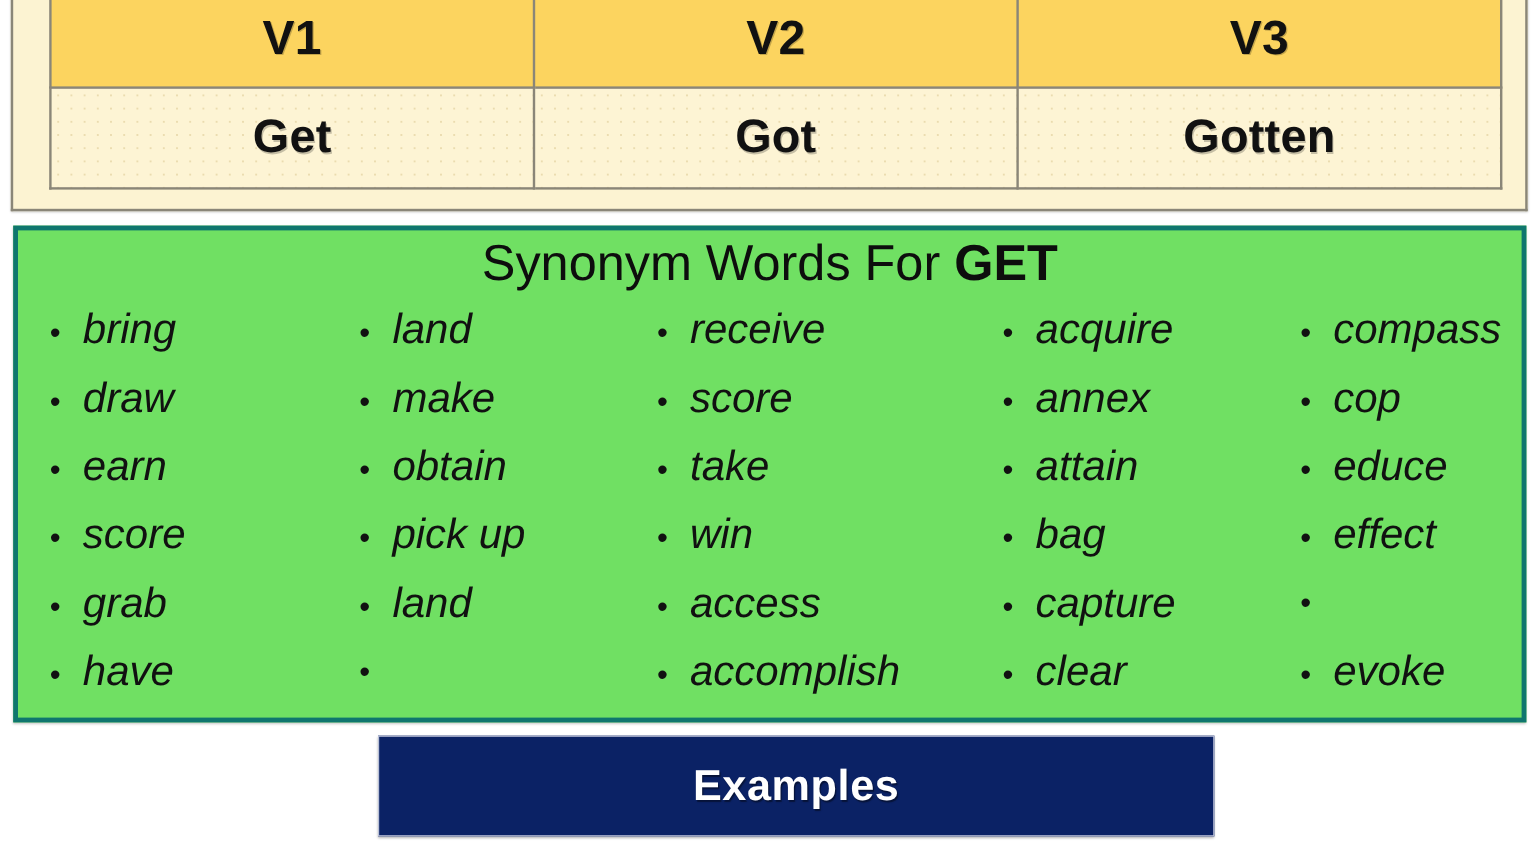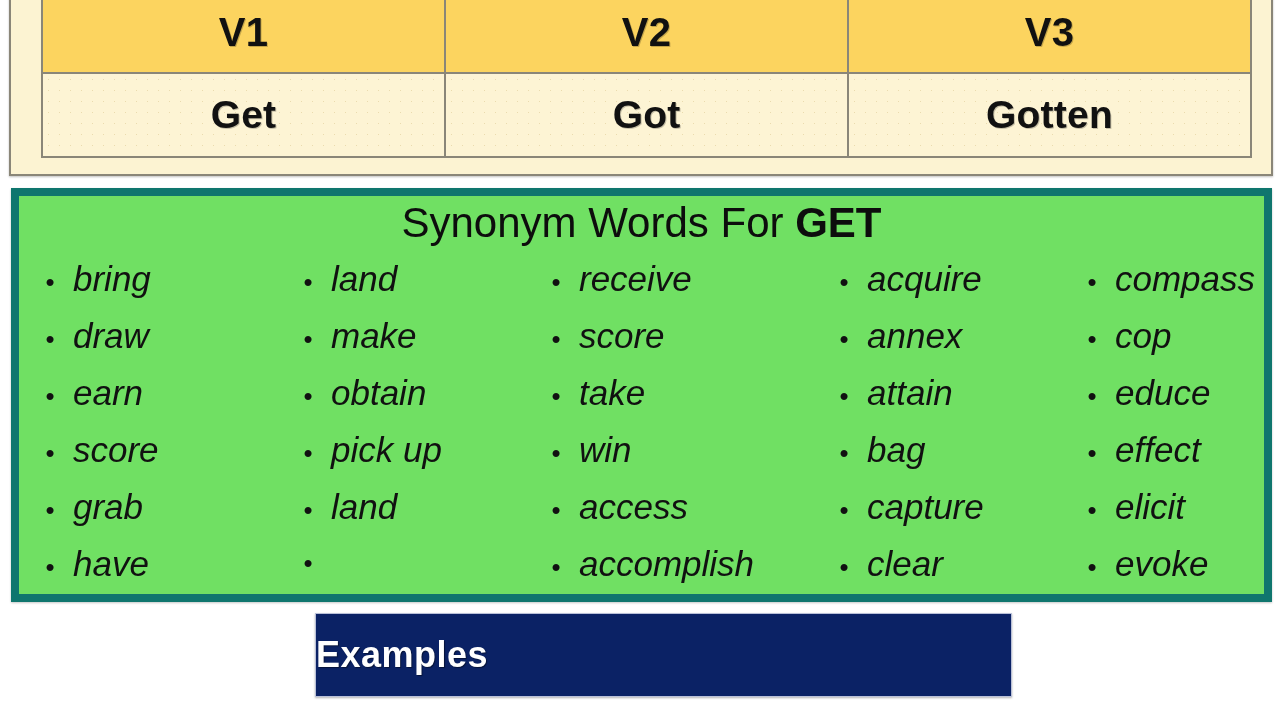--- a/index.html
+++ b/index.html
@@ -65,21 +65,21 @@
   }
 
   
   #synonym-panel {
     position: absolute;
     left: 11px;
     top: 188px;
     width: 1261px;
     height: 414px;
     background: #70e063;
-    border: 8px solid #0f766e;
+    border: 4px solid #0f766e;
     box-sizing: border-box;
     box-shadow: 0 1px 2px rgba(0,0,0,0.22);
   }
   #synonym-title {
     text-align: center;
     font-size: 42px;
     line-height: 1.0;
     color: #0d0d0d;
     padding-top: 6px;
     font-weight: normal;
@@ -128,20 +128,21 @@
     position: absolute;
     left: 315px;
     top: 613px;
     width: 697px;
     height: 84px;
     background: #0b2265;
     border: 1px solid #b9c0d8;
     box-sizing: border-box;
     display: flex;
     align-items: center;
+    justify-content: center;
     box-shadow: 0 1px 2px rgba(0,0,0,0.3);
   }
   #examples-label {
     color: #ffffff;
     font-size: 36px;
     font-weight: bold;
     letter-spacing: 0.5px;
     text-shadow: 1px 1px 1px rgba(0,0,0,0.45);
   }
 </style>
@@ -290,21 +291,20 @@
       <li class="syn-item">
           <span class="syn-bullet">•</span>
           <span class="syn-word">educe</span>
         </li>
       <li class="syn-item">
           <span class="syn-bullet">•</span>
           <span class="syn-word">effect</span>
         </li>
       <li class="syn-item">
           <span class="syn-bullet">•</span>
-          <span class="syn-word">elicit</span>
         </li>
       <li class="syn-item">
           <span class="syn-bullet">•</span>
           <span class="syn-word">evoke</span>
         </li>
     </ul>
 
   </div>
 </div>
 

